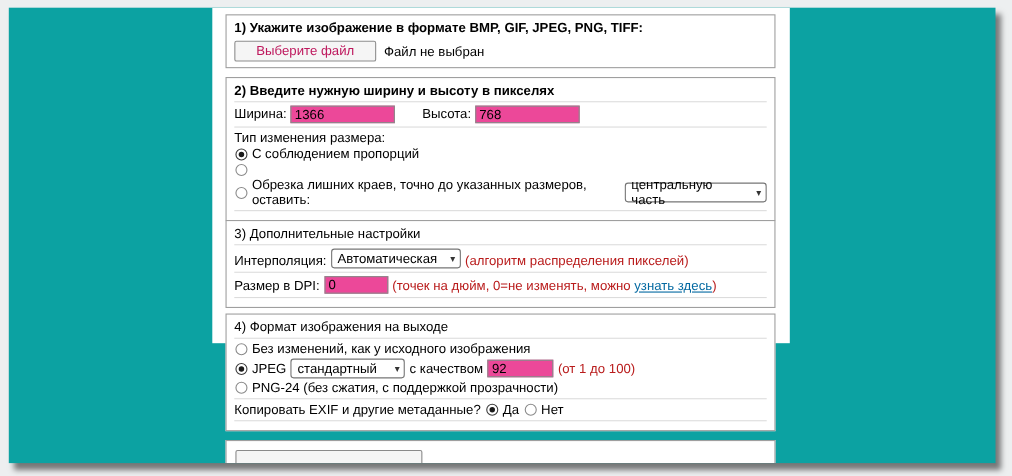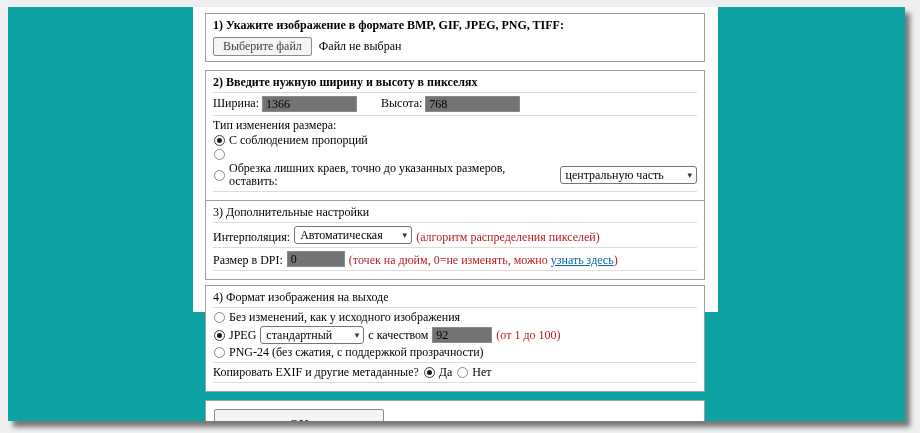--- a/index.html
+++ b/index.html
@@ -10,46 +10,45 @@
     font-size:12px;color:#000;
   }
   .screenshot{
     position:absolute;left:8px;top:7px;width:897px;height:414px;
     background:#0ca2a2;overflow:hidden;
     box-shadow:5px 6px 5px rgba(0,0,0,0.5);
   }
   .content-column{
     position:absolute;left:185px;top:0;width:525px;height:305px;
     background:#ffffff;
-    font-family:Liberation Serif, serif;
   }
   .box{
     position:absolute;left:12px;width:500px;box-sizing:border-box;
     border:1px solid #9f9f9f;background:#fff;padding:5px 7px;
   }
   .box-upload{top:6px;}
   .box-dimensions{top:63px;}
   .box-advanced{top:193px;}
   .box-output{top:278px;}
   .box-submit{top:393px;height:70px;}
   .sec-title{line-height:13px;}
   .bold{font-weight:bold;}
   hr.sep{border:0;border-top:1px solid #dcdcdc;margin:3px 0;height:0;}
   .row{line-height:14px;}
   .file-row{margin-top:5px;display:flex;align-items:center;}
   .file-btn{
-    font-family:inherit;font-size:12px;color:#404040;
+    font-family:inherit;font-size:12px;color:#be185d;
     background:#f5f5f5;border:1px solid #8d8d8d;border-radius:2px;
-    padding:1px 9px;height:19px;line-height:15px;cursor:pointer;
+    padding:1px 19px;height:19px;line-height:15px;cursor:pointer;
   }
   .file-status{margin-left:7px;}
   .txt-input{
     font-family:inherit;font-size:12px;color:#000;
     border:1px solid #8a8a8a;height:16px;box-sizing:border-box;
-    padding:0 3px;background:#737373;vertical-align:middle;
+    padding:0 3px;background:#ec4899;vertical-align:middle;
   }
   .w95{width:95px;}
   .w58{width:58px;}
   .w60{width:60px;}
   .dims-row{margin:2px 0;}
   .dims-gap{display:inline-block;width:18px;}
   .group-label{line-height:13px;margin-top:1px;}
   .radio-row{line-height:13px;margin-top:2px;display:flex;align-items:center;}
   .radio{
     display:inline-block;width:11px;height:11px;box-sizing:border-box;

